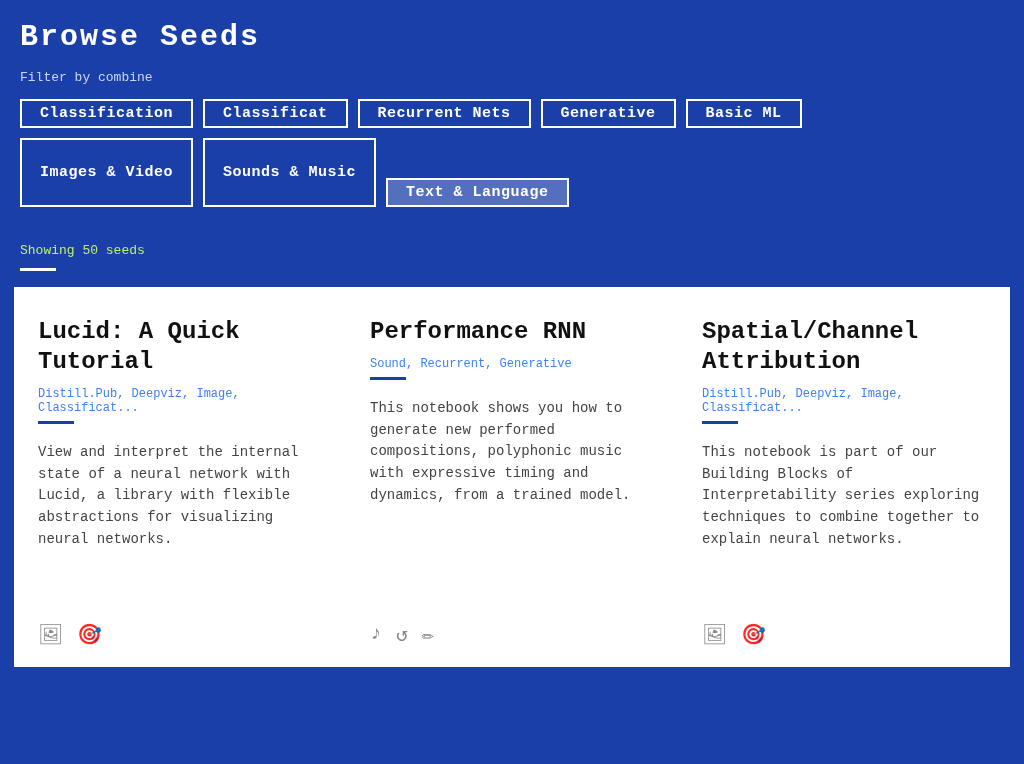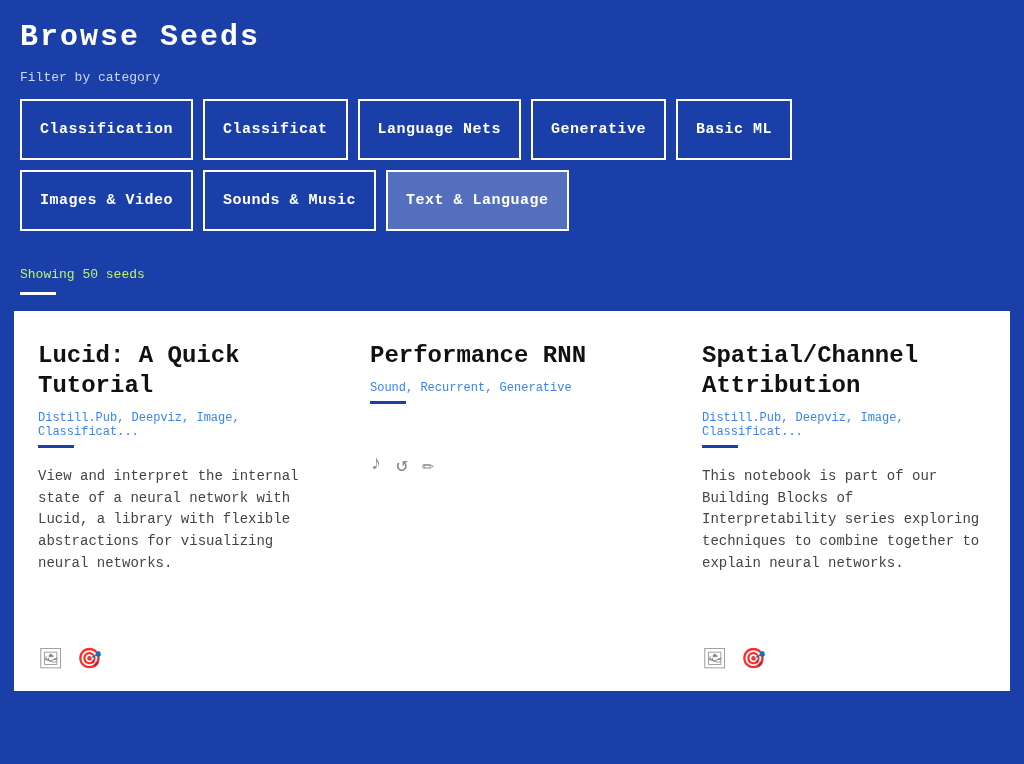--- a/index.html
+++ b/index.html
@@ -31,32 +31,33 @@
       display: flex;
       flex-wrap: wrap;
       gap: 10px;
       margin-bottom: 10px;
     }
 
     .filter-btn {
       background: transparent;
       color: white;
       border: 2px solid white;
-      padding: 20px 18px;
+      padding: 4px 18px;
       font-family: 'Courier New', Courier, monospace;
       font-size: 15px;
       font-weight: bold;
       cursor: pointer;
       letter-spacing: 0.5px;
       transition: background 0.15s;
     }
 
     .filter-btn.active {
       background: rgba(255,255,255,0.25);
       border-color: white;
+      margin-top: 40px;
     }
 
     .showing-label {
       padding: 16px 20px 6px 20px;
       font-size: 13px;
       color: #bef264;
     }
 
     .showing-underline {
       width: 36px;
@@ -120,26 +121,26 @@
       font-size: 20px;
       color: #888;
       cursor: pointer;
     }
   </style>
 </head>
 <body>
 
 <div class="header-section">
   <h1 class="page-title">Browse Seeds</h1>
-  <div class="filter-label">Filter by category</div>
+  <div class="filter-label">Filter by combine</div>
 
   <div class="filter-row">
     <button class="filter-btn">Classification</button>
     <button class="filter-btn">Classificat</button>
-    <button class="filter-btn">Language Nets</button>
+    <button class="filter-btn">Recurrent Nets</button>
     <button class="filter-btn">Generative</button>
     <button class="filter-btn">Basic ML</button>
   </div>
   <div class="filter-row">
     <button class="filter-btn">Images &amp; Video</button>
     <button class="filter-btn">Sounds &amp; Music</button>
     <button class="filter-btn active">Text &amp; Language</button>
   </div>
 </div>
 
@@ -156,20 +157,21 @@
     <div class="card-icons">
       <span class="card-icon">🖼</span>
       <span class="card-icon">🎯</span>
     </div>
   </div>
 
   <div class="card">
     <div class="card-title">Performance RNN</div>
     <div class="card-tags">Sound, Recurrent, Generative</div>
     <div class="card-divider"></div>
+    <div class="card-description">This notebook shows you how to generate new performed compositions, polyphonic music with expressive timing and dynamics, from a trained model.</div>
     <div class="card-icons">
       <span class="card-icon">♪</span>
       <span class="card-icon">↺</span>
       <span class="card-icon">✏</span>
     </div>
   </div>
 
   <div class="card">
     <div class="card-title">Spatial/Channel Attribution</div>
     <div class="card-tags">Distill.Pub, Deepviz, Image, Classificat...</div>

